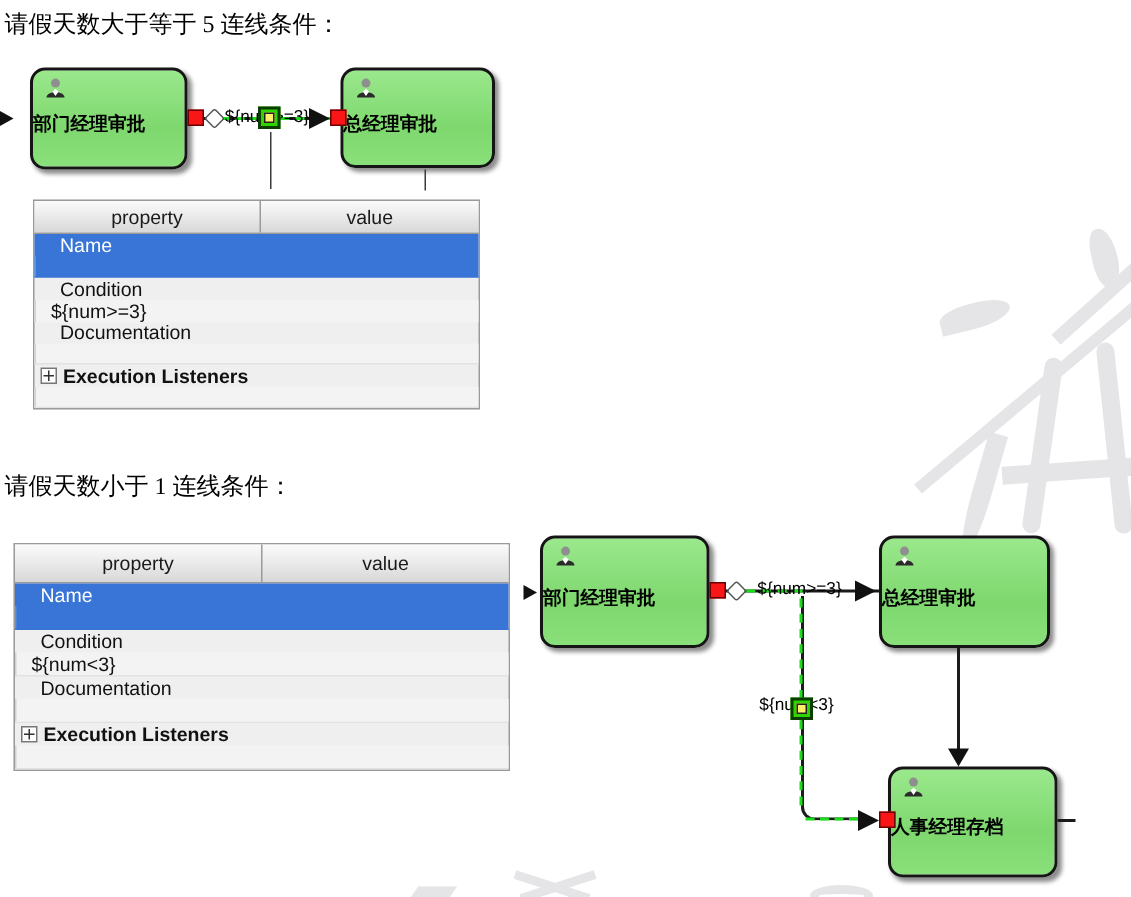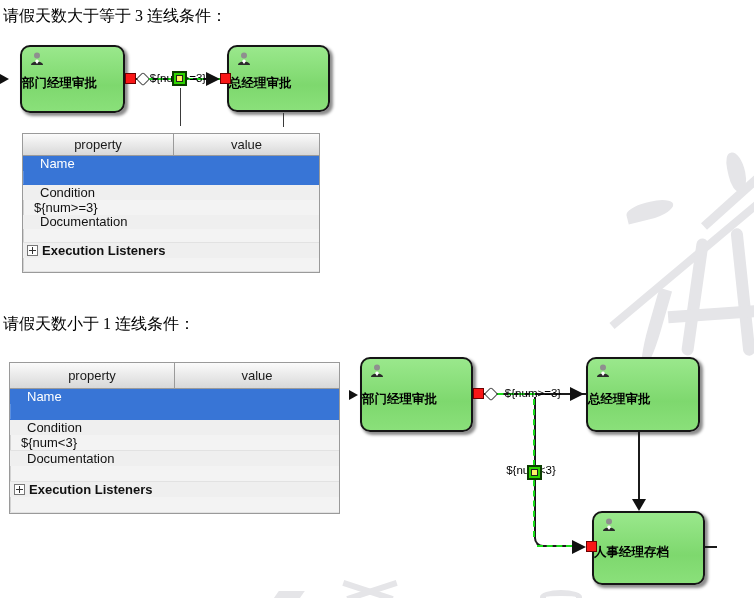--- a/index.html
+++ b/index.html
@@ -70,21 +70,21 @@
     <div class="wm" style="left:689px;top:238px;width:12px;height:118px;border-radius:6px;transform:rotate(8deg);"></div>
     <div class="wm" style="left:737px;top:228px;width:12px;height:128px;border-radius:6px;transform:rotate(-6deg);"></div>
     <div class="wm" style="left:668px;top:308px;width:92px;height:12px;transform:rotate(-4deg);"></div>
     <div class="wm" style="left:648px;top:288px;width:13px;height:82px;border-radius:0 0 60% 60%;transform:rotate(16deg);"></div>
     <div class="wm" style="left:276px;top:591px;width:26px;height:8px;transform:skewX(-35deg);"></div>
     <div class="wm" style="left:342px;top:588px;width:52px;height:6px;transform:rotate(18deg);"></div>
     <div class="wm" style="left:346px;top:588px;width:52px;height:6px;transform:rotate(-18deg);"></div>
     <div class="wm" style="left:540px;top:590px;width:42px;height:14px;border:6px solid #e5e5e8;background:transparent;border-bottom:none;border-radius:50% 50% 0 0;box-sizing:border-box;"></div>
   </div>
 
-  <div class="title" style="left:3px;top:6px;">请假天数大于等于 3 连线条件：</div>
+  <div class="title" style="left:3px;top:6px;">请假天数大于等于 5 连线条件：</div>
 
   <div>
     <div class="arr-r small" style="left:0px;top:74px;"></div>
 
     <div class="node" style="left:20px;top:45px;width:105px;height:68px;">
       <span class="person">
         <svg width="16" height="16" viewBox="0 0 16 16">
           <circle cx="8" cy="4.4" r="3" fill="#8f8f8f"></circle>
           <path d="M2 14 C2 9.3 14 9.3 14 14 Z" fill="#2b2b2b"></path>
           <path d="M8 8.2 L10.1 10 L8 13 L5.9 10 Z" fill="#ffffff"></path>

